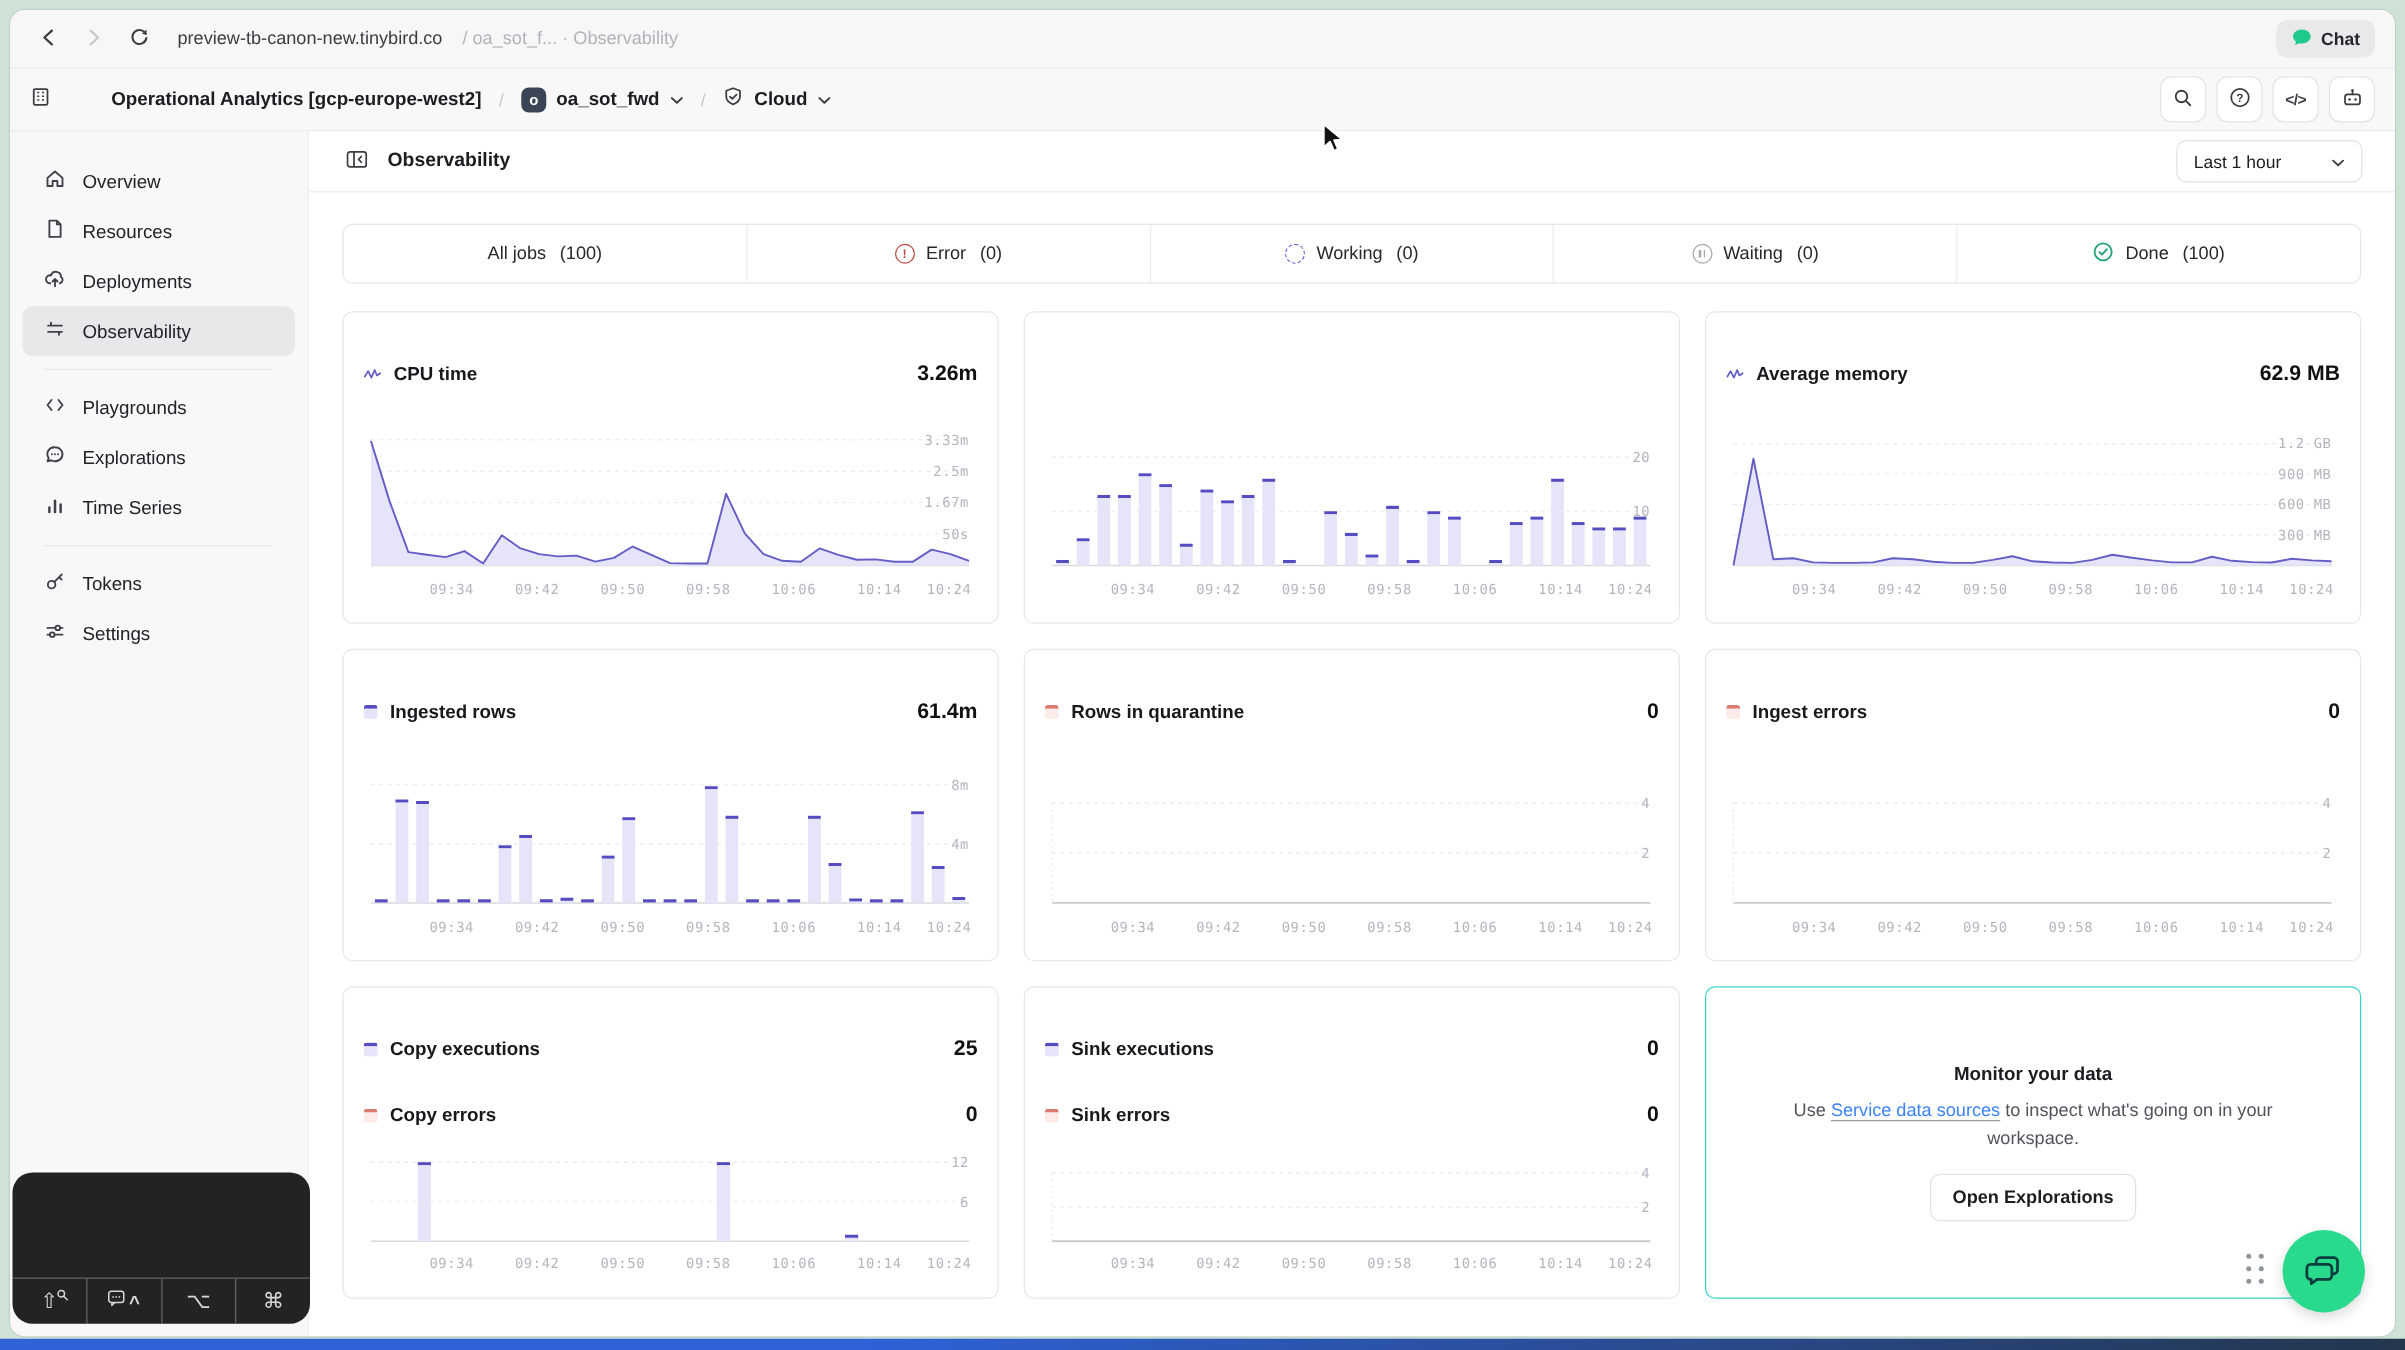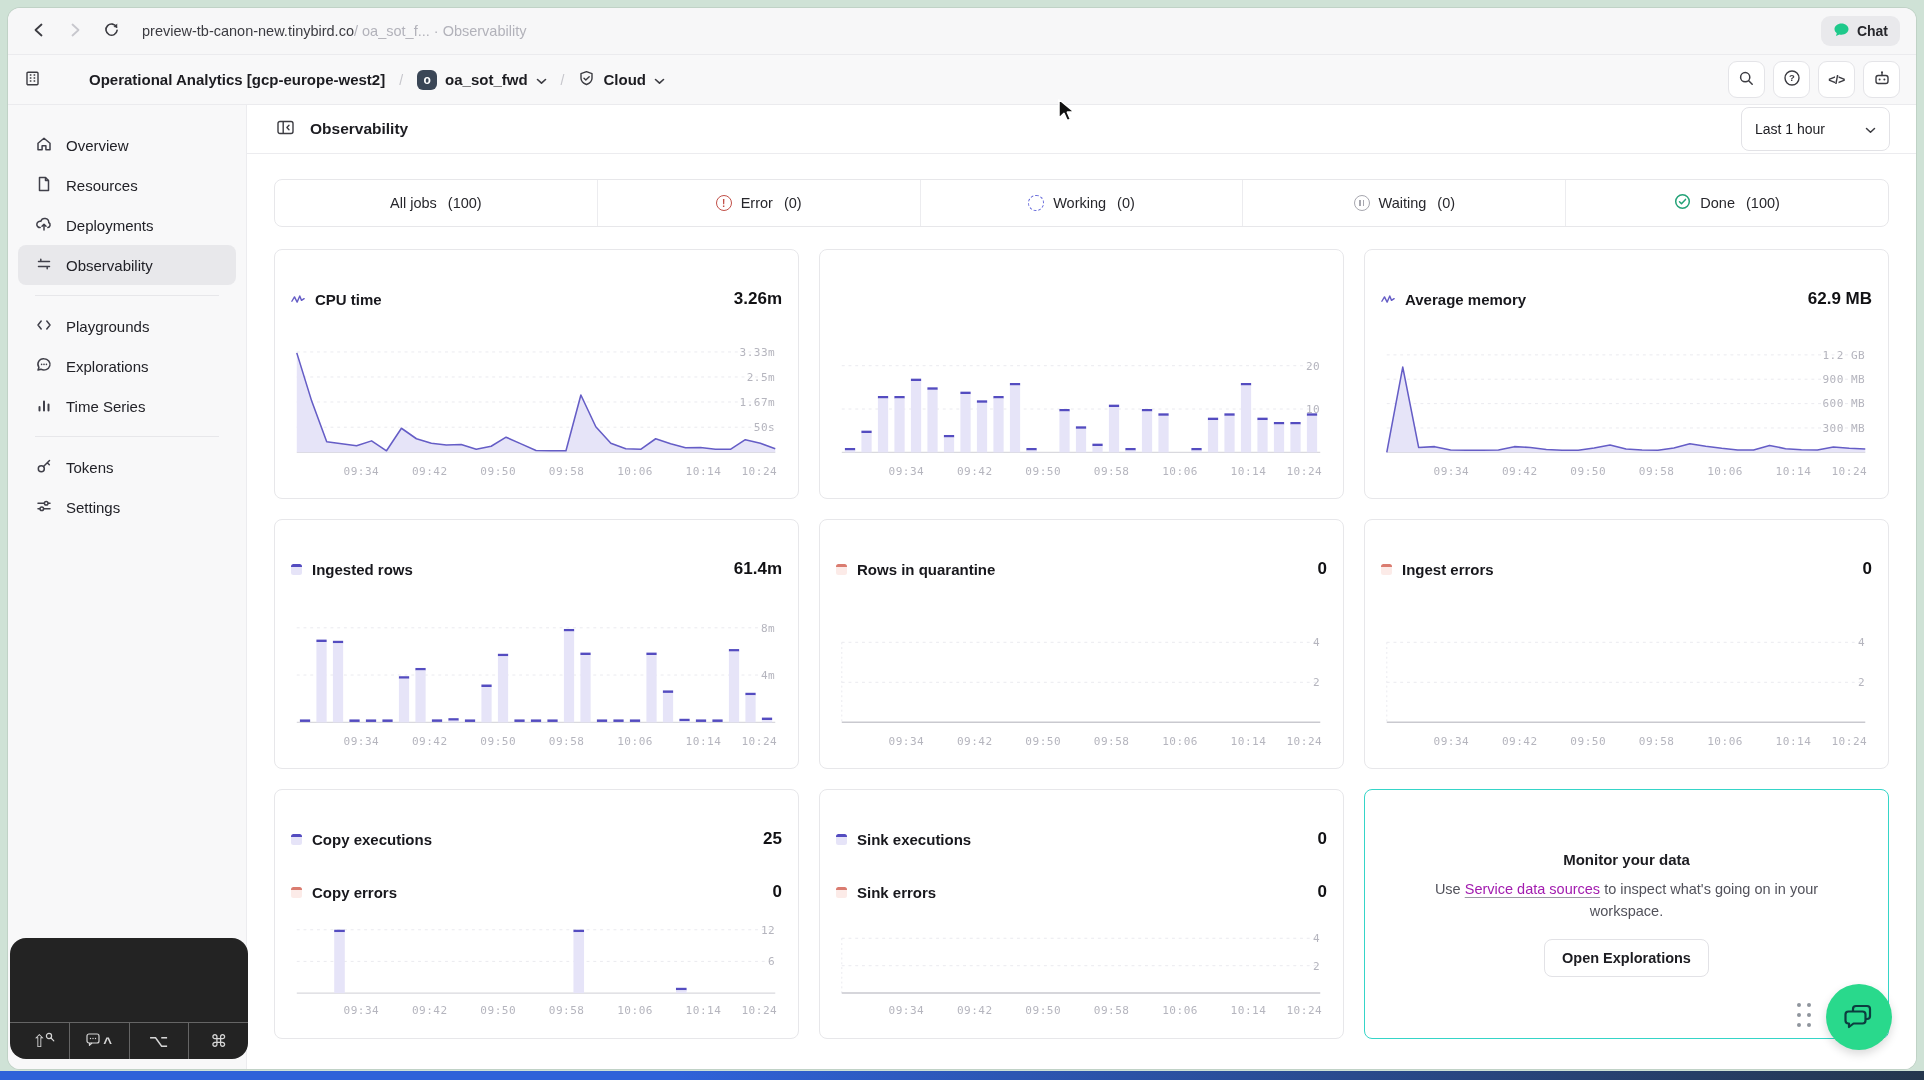--- a/index.html
+++ b/index.html
@@ -15,21 +15,21 @@
     background:linear-gradient(90deg,#2f62d9 0%,#2f62d9 35%,#24364d 100%); }
 
   .window { position:absolute; left:8px; right:8px; top:8px; bottom:11px;
     background:#f7f7f8; border-radius:12px; overflow:hidden;
     box-shadow:0 0 0 1px rgba(0,0,0,.07); }
 
   
   .browser-bar { height:46px; display:flex; align-items:center; padding:0 16px; gap:6px; background:#f7f7f8; }
   .nav-btn { width:30px; height:30px; border:none; background:transparent; border-radius:6px;
     display:flex; align-items:center; justify-content:center; padding:0; cursor:default; }
-  .url-box { display:flex; align-items:baseline; gap:0; margin-left:10px; font-size:14.5px; white-space:nowrap; }
+  .url-box { display:flex; align-items:baseline; gap:16px; margin-left:10px; font-size:14.5px; white-space:nowrap; }
   .url-host { color:#3c3c42; font-weight:500; }
   .url-path { color:#b2b2ba; font-weight:400; }
   .chat-pill { margin-left:auto; height:30px; background:#e9e9ec; border:none; border-radius:9px;
     display:flex; align-items:center; gap:7px; padding:0 12px; font-size:14px; font-weight:600; color:#26262b;
     font-family:inherit; }
 
   
   .app { position:absolute; top:46px; left:0; right:0; bottom:0; background:#f8f8f9;
     display:flex; flex-direction:column; border-top:1px solid #ebebee; }
   .app-header { height:50px; flex:0 0 auto; display:flex; align-items:center; padding:0 16px;
@@ -52,21 +52,21 @@
     border-radius:8px; font-size:15px; color:#222228; cursor:default; }
   .side-item.active { background:#e8e8eb; }
   .side-item svg { flex:0 0 auto; }
   .side-divider { height:1px; background:#e7e7ea; margin:10px 17px; }
 
   
   .main { flex:1; min-width:0; background:#fff; border-left:1px solid #ececef; display:flex; flex-direction:column; }
   .title-row { height:49px; flex:0 0 auto; display:flex; align-items:center; gap:13px; padding:0 26px;
     border-bottom:1px solid #ececef; }
   .page-title { font-size:15.5px; font-weight:700; }
-  .range-select { margin-left:auto; height:44px; background:#fff; border:1px solid #e2e2e6; border-radius:8px;
+  .range-select { margin-left:auto; height:34px; background:#fff; border:1px solid #e2e2e6; border-radius:8px;
     display:flex; align-items:center; gap:40px; padding:0 13px; font-size:14px; font-weight:500;
     font-family:inherit; color:#1c1c21; }
   .content { flex:1; padding:25px 27px 0; }
 
   .jobs-bar { display:flex; height:48px; border:1px solid #e7e7ea; border-radius:8px; background:#fff; }
   .jobs-seg { flex:1; display:flex; align-items:center; justify-content:center; gap:9px;
     font-size:14.5px; font-weight:500; color:#27272c; background:transparent; border:none; font-family:inherit; }
   .jobs-seg + .jobs-seg { border-left:1px solid #ececef; }
   .jobs-count { margin-left:2px; }
   .st-ic { width:16px; height:16px; border-radius:50%; display:flex; align-items:center; justify-content:center; flex:0 0 auto; }
@@ -83,21 +83,21 @@
   .legend-sq { width:11px; height:11px; border-radius:2.5px; flex:0 0 auto; }
   .card-title { font-size:15px; font-weight:700; color:#18181d; }
   .card-value { margin-left:auto; font-size:17px; font-weight:700; color:#111114; }
   .chart { width:100%; display:block; margin-top:auto; }
   .chart .tick { font-family:"DejaVu Sans Mono", monospace; font-size:11.5px; fill:#b5b5be; letter-spacing:.5px; }
 
   .card.monitor { align-items:center; justify-content:center; text-align:center; gap:11px;
     border:1.5px solid #35d5c8; padding:0 40px; }
   .monitor-title { font-size:15px; font-weight:700; }
   .monitor-body { font-size:14.5px; color:#52525b; line-height:1.5; max-width:430px; }
-  .monitor-link { color:#a21caf; text-decoration:underline; text-underline-offset:3px; text-decoration-color:#9a9aa3; cursor:pointer; }
+  .monitor-link { color:#3b82f6; text-decoration:underline; text-underline-offset:3px; text-decoration-color:#9a9aa3; cursor:pointer; }
   .monitor-btn { margin-top:6px; background:#fff; border:1px solid #e2e2e6; border-radius:8px;
     padding:10px 17px; font-size:14.5px; font-weight:600; font-family:inherit; color:#1c1c21; }
 
   
   .drag-dots { position:absolute; left:1797px; top:1003px; display:grid;
     grid-template-columns:repeat(2,4px); grid-auto-rows:4px; gap:6px; }
   .drag-dots i { background:#8f959d; border-radius:50%; }
   .fab { position:absolute; left:1826px; top:984px; width:66px; height:66px; border-radius:50%;
     background:#29d98c; border:none; display:flex; align-items:center; justify-content:center;
     box-shadow:0 4px 10px rgba(0,0,0,.15); }

